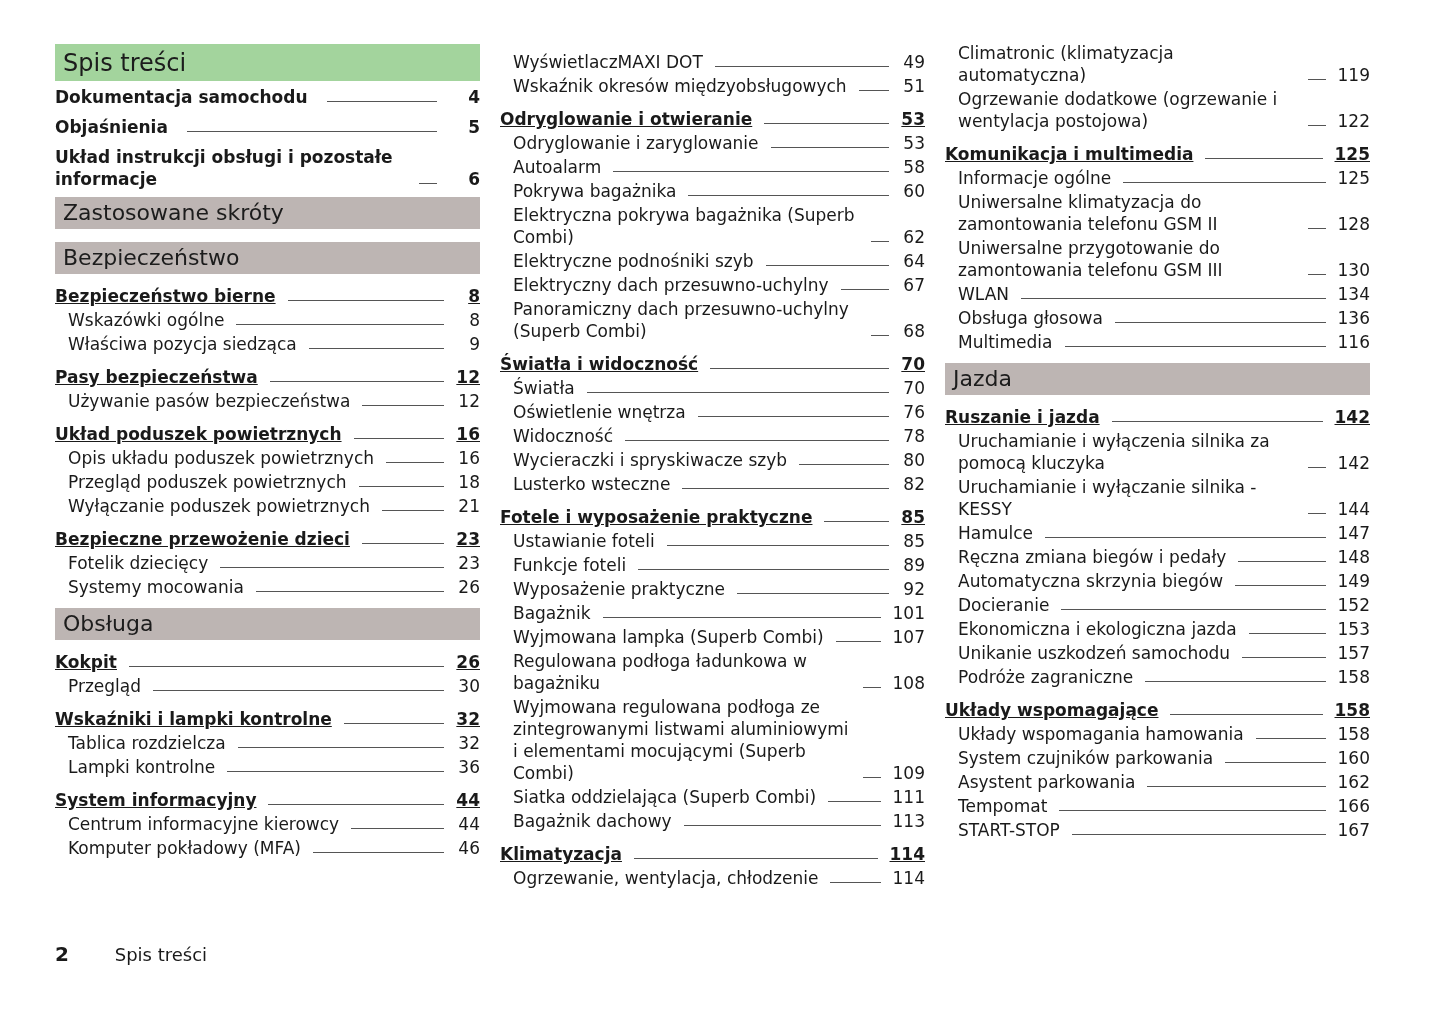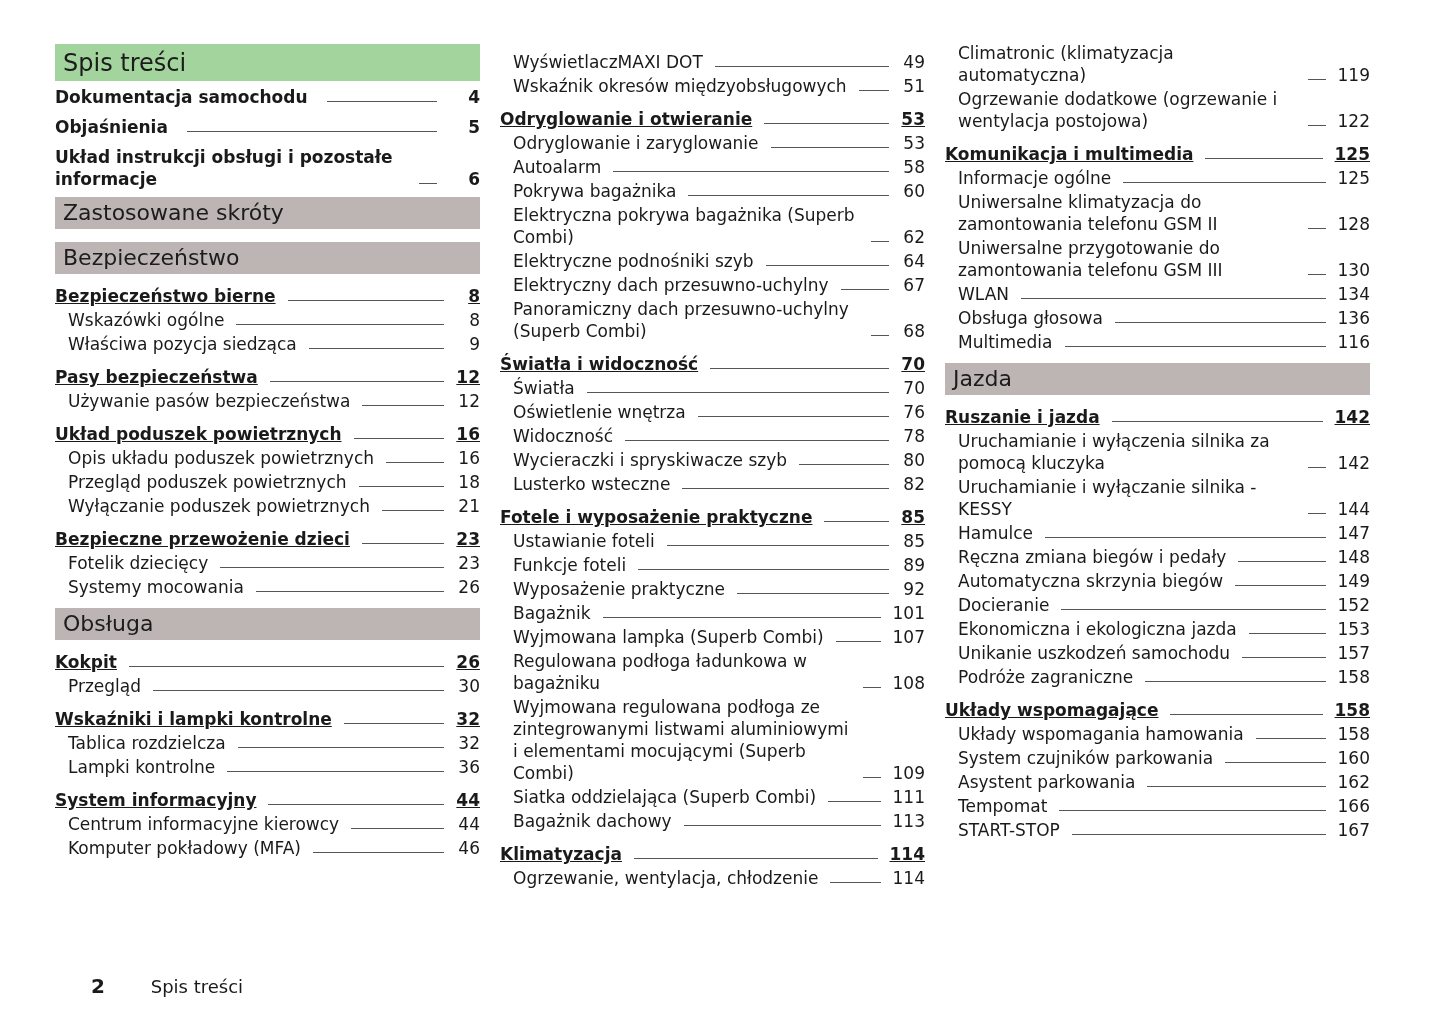--- a/index.html
+++ b/index.html
@@ -28,21 +28,21 @@
   .entry .lead {
     flex: 1 1 auto; border-bottom: 1px solid #555; margin: 0 12px 6px 12px; min-width: 18px;
   }
   .entry .pg { flex: 0 0 auto; min-width: 24px; text-align: right; }
   .entry.main { font-weight: bold; text-decoration: underline; }
   .entry.sub .txt { padding-left: 13px; }
   .entry.top { font-weight: bold; gap: 7px; }
   .gap { height: 9px; }
   .gap-s { height: 6px; }
 
-  #footer { position: absolute; left: 55px; top: 974px; font-size: 18px; margin-left: 36px; }
+  #footer { position: absolute; left: 55px; top: 942px; font-size: 18px; }
   #footer .num { font-weight: bold; font-size: 20px; display: inline-block; width: 54px; }
 </style>
 </head>
 <body>
 
 <div class="col" id="col1">
     <div class="hdr green">Spis treści</div>
     <div class="entry top">
       <span class="txt">Dokumentacja samochodu</span>
       <span class="lead"></span>

